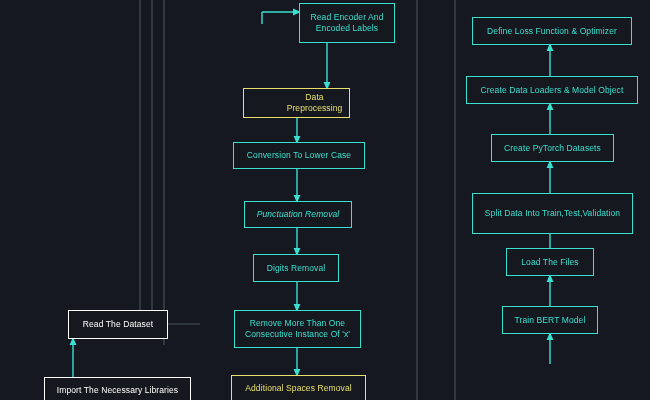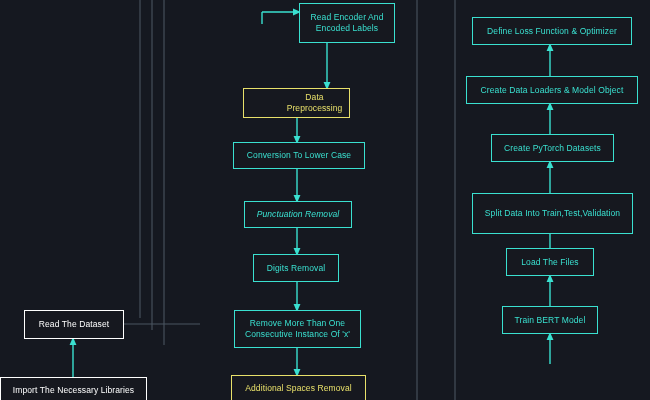--- a/index.html
+++ b/index.html
@@ -39,20 +39,21 @@
     letter-spacing: 0.1px;
     white-space: pre-line;
   }
   .node.yellow {
     border-color: #e8e06a;
     color: #e8e06a;
   }
   .node.white {
     border-color: #ffffff;
     color: #ffffff;
+    margin-left: 44px;
   }
 </style>
 </head>
 <body>
 
 <div id="canvas">
 
   <svg class="wires" viewBox="0 0 650 400">
     <defs>
       <marker id="arrowcy" markerWidth="7" markerHeight="7" refX="3.2" refY="3" orient="auto">

